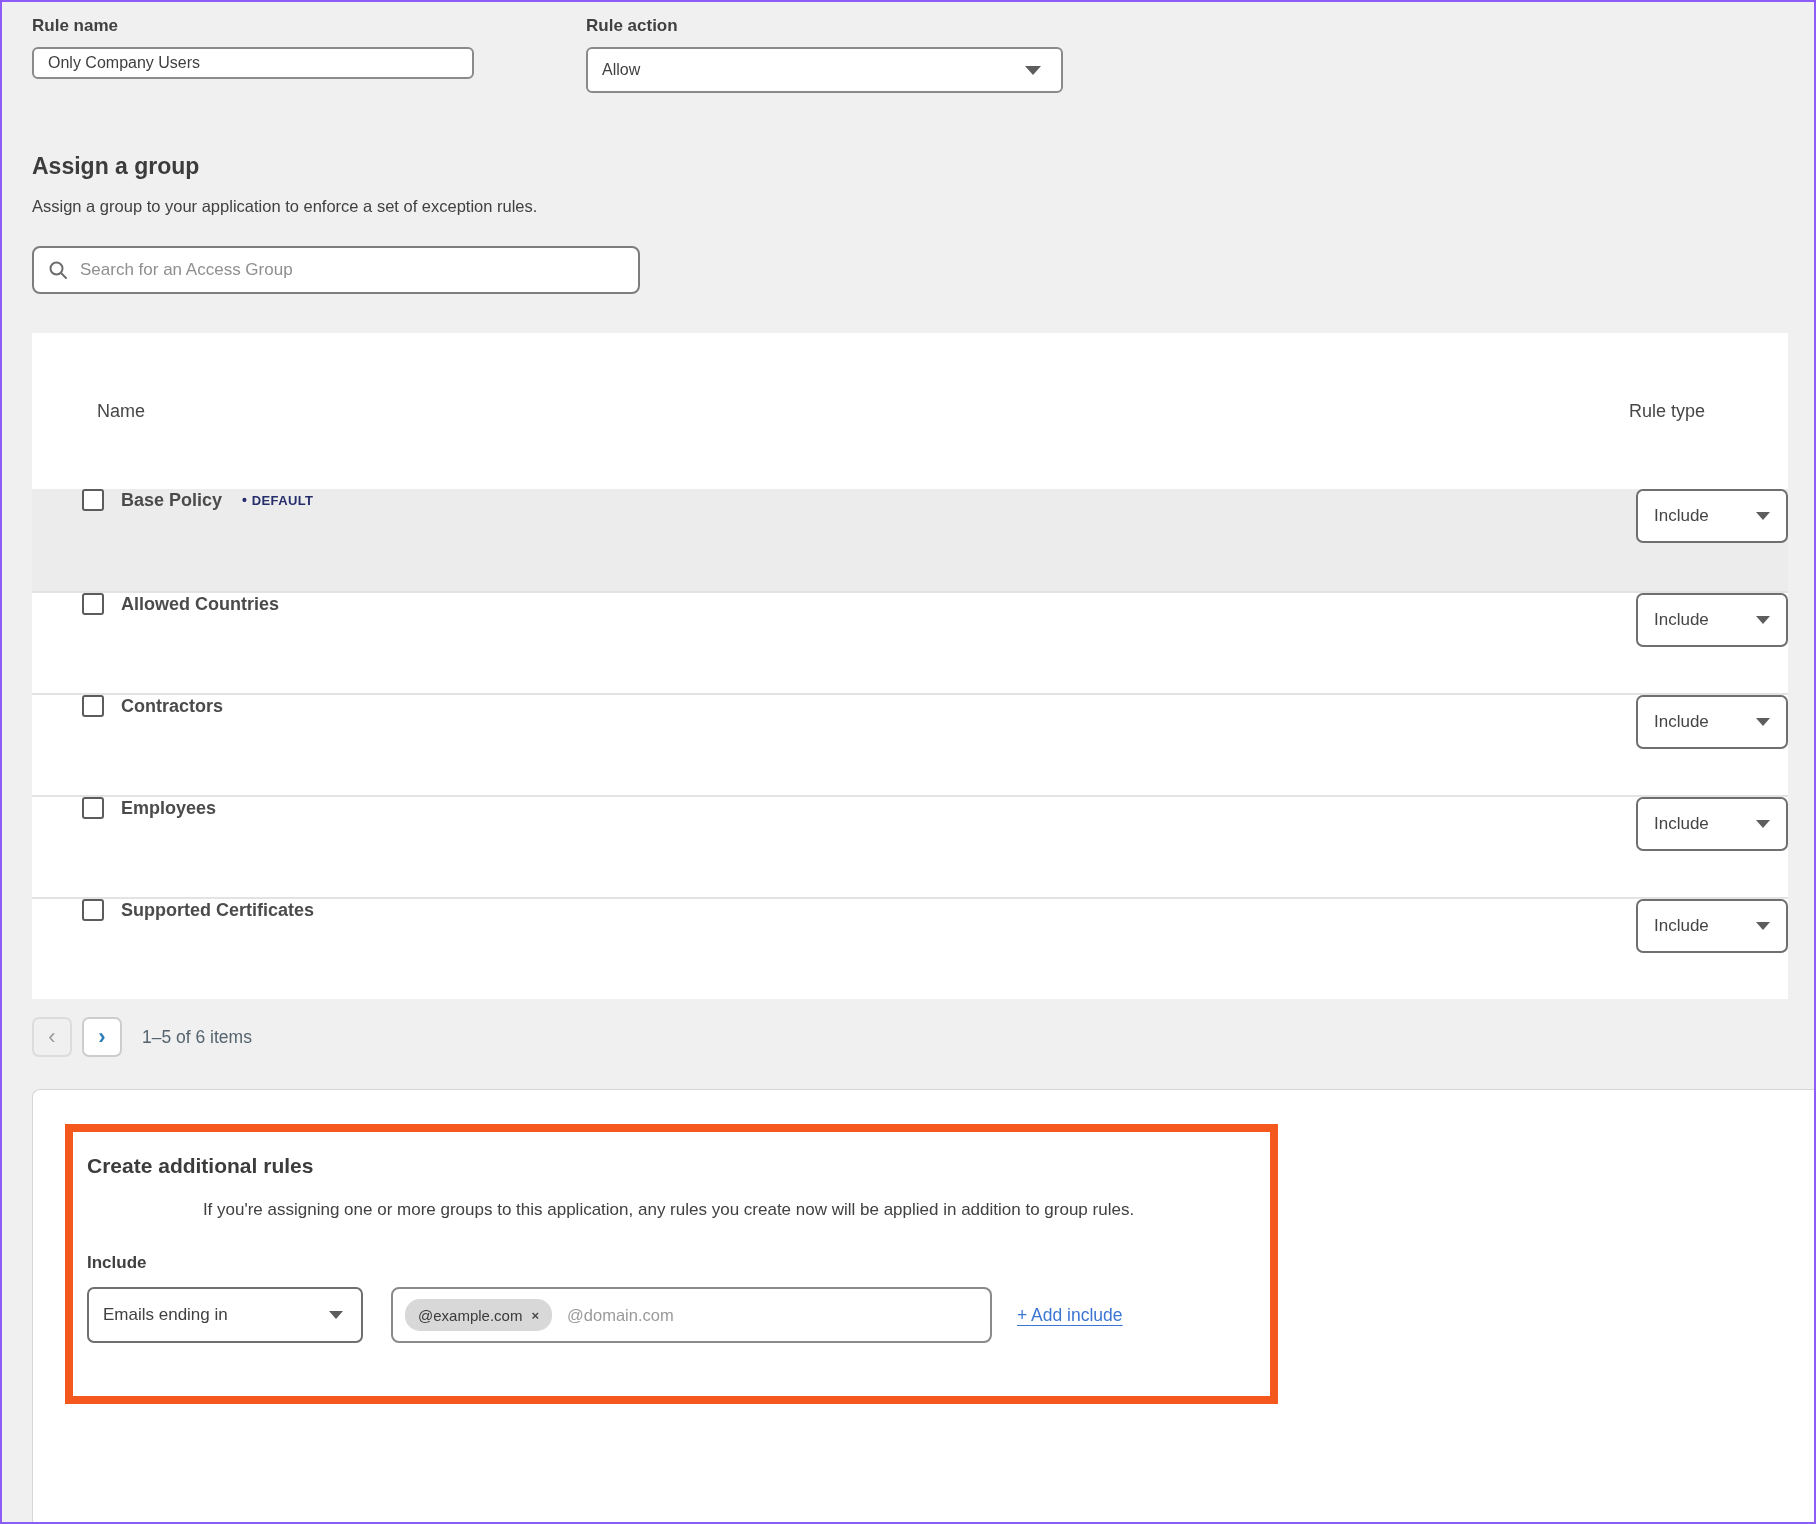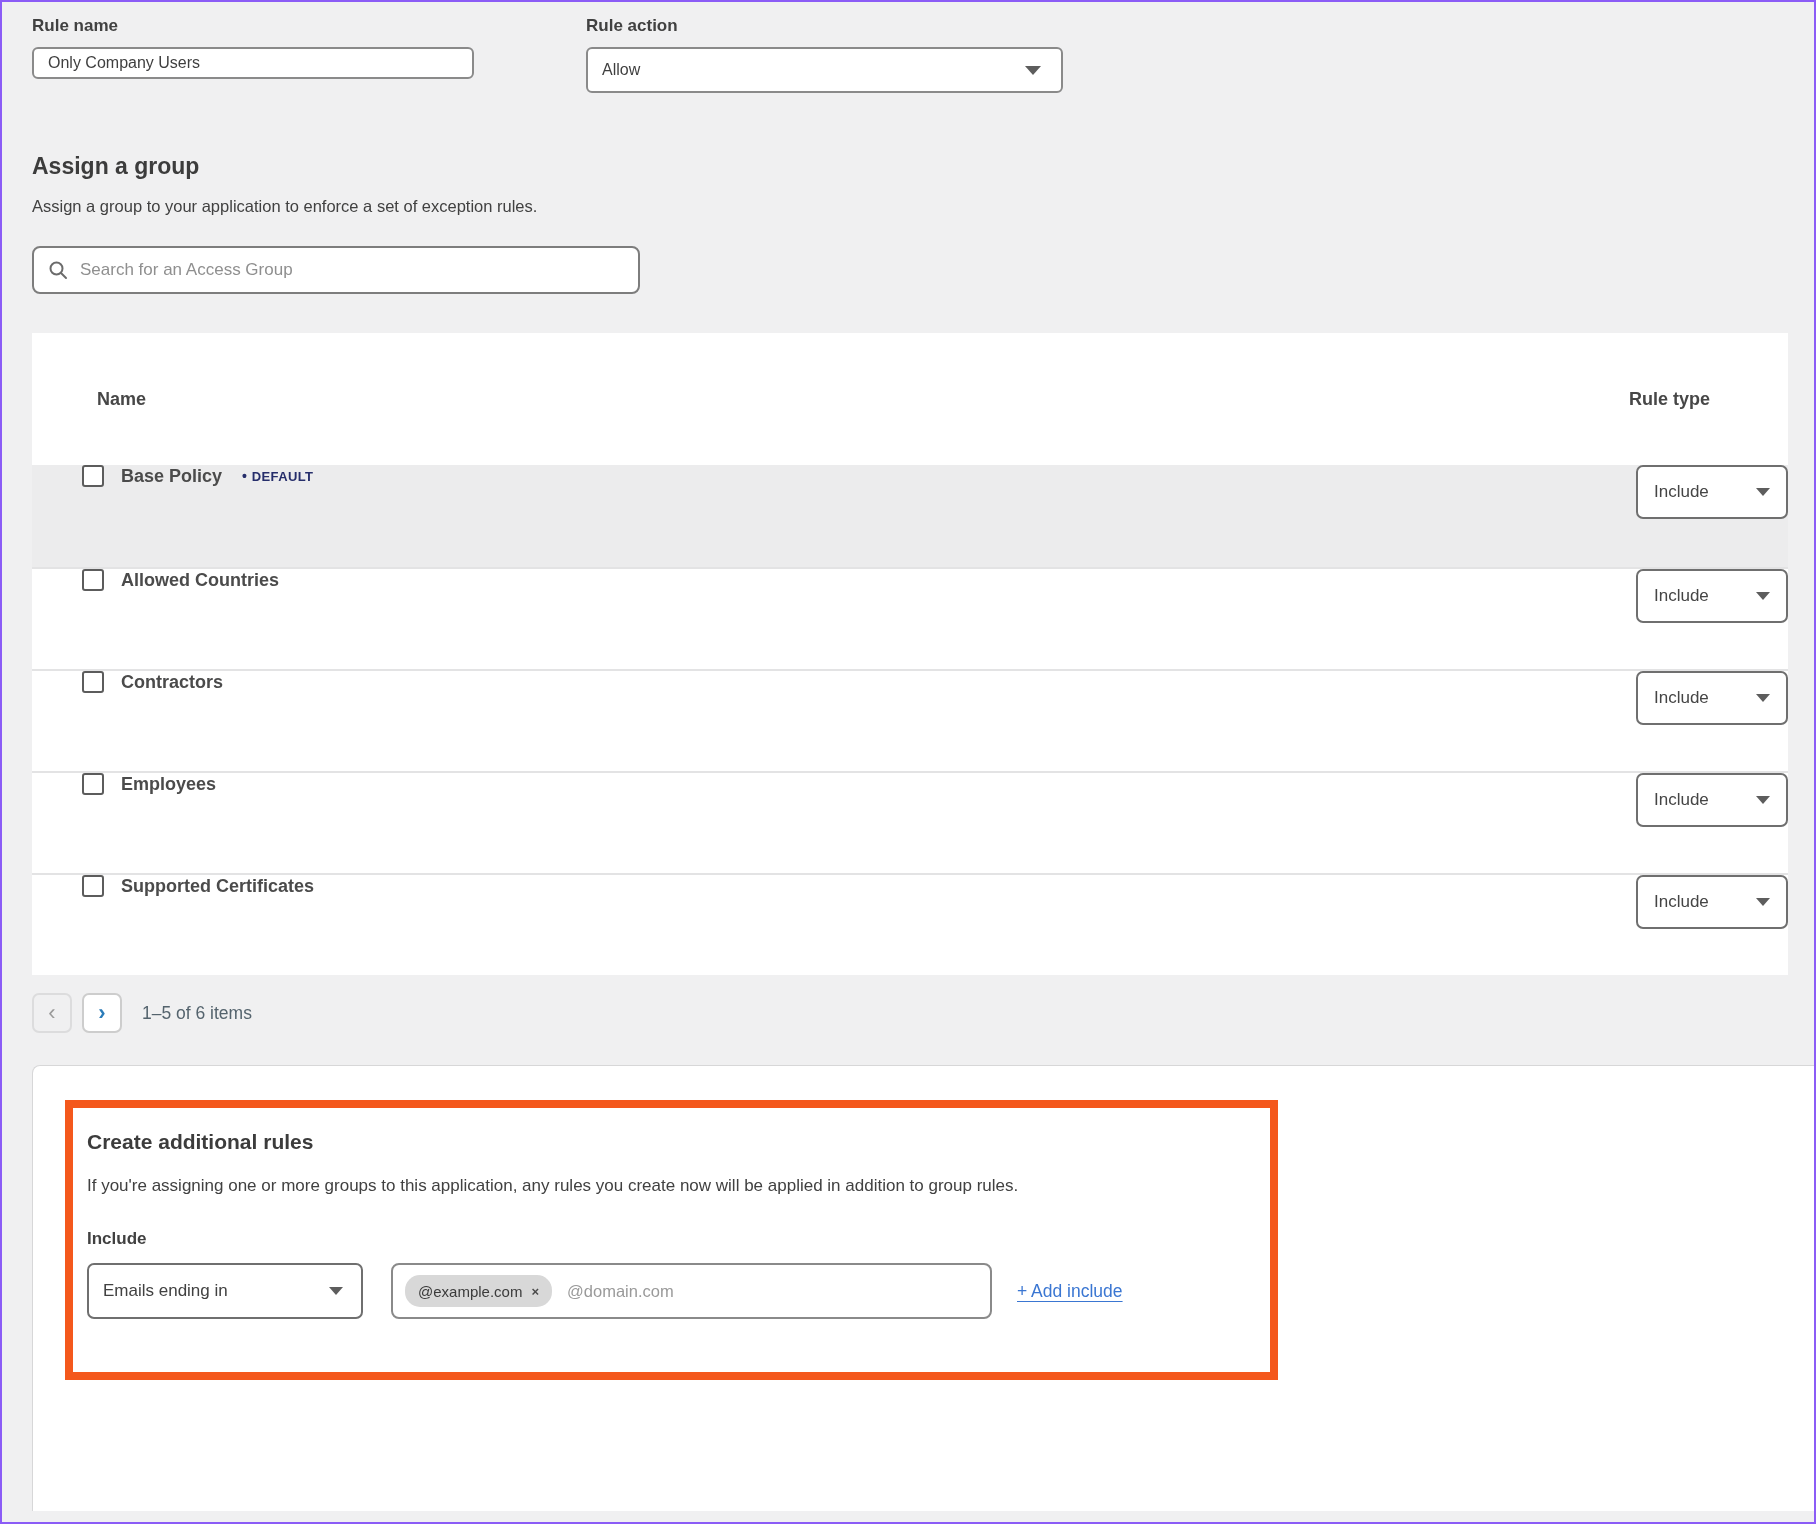--- a/index.html
+++ b/index.html
@@ -50,23 +50,23 @@
   .search-box input {
     border: none; outline: none; flex: 1; margin-left: 12px;
     font-size: 17px; color: #3f3f3f; background: transparent;
     font-family: "Liberation Sans", "DejaVu Sans", sans-serif;
   }
   .search-box input::placeholder { color: #8f8f8f; }
 
   
   .group-table { margin-top: 39px; width: 1756px; }
   .thead {
-    background: #ffffff; height: 132px;
+    background: #ffffff; height: 156px;
     display: flex; align-items: center;
-    font-size: 18px; font-weight: bold; color: #474747;
+    font-size: 18px; font-weight: normal; color: #474747;
   }
   .col-name { flex: 1; padding-left: 65px; }
   .col-type { width: 185px; padding-left: 26px; }
   .trow {
     height: 102px; background: #ffffff;
     display: flex; align-items: flex-start;
     border-top: 2px solid #e3e3e4;
   }
   .trow.gray { background: #ececed; border-top: none; }
   .row-name { flex: 1; padding-left: 50px; display: flex; align-items: center; }
@@ -109,21 +109,21 @@
     border-top-left-radius: 8px;
     width: 1783px; height: 446px;
     padding: 34px 0 0 32px;
   }
   .highlight-box {
     width: 1213px; height: 280px;
     border: 8px solid #f4581c;
     padding: 22px 20px 0 14px;
   }
   .card-heading { font-size: 21px; font-weight: bold; color: #3c3c3c; }
-  .card-desc { margin-top: 22px; font-size: 17px; color: #414141; }
+  .card-desc { margin-top: 22px; font-size: 17px; color: #414141; text-align: center; }
   .include-label { margin-top: 33px; font-size: 17px; font-weight: bold; color: #414141; }
   .include-row { margin-top: 14px; display: flex; align-items: center; }
   .emails-select {
     width: 276px; height: 56px;
     border: 2px solid #6f6f6f; border-radius: 7px; background: #fff;
     display: flex; align-items: center; justify-content: space-between;
     padding: 0 18px 0 14px; font-size: 17px; color: #414141; cursor: pointer;
   }
   .emails-select .tri-down { border-left-width: 7px; border-right-width: 7px; border-top-width: 8px; }
   .tag-input {

